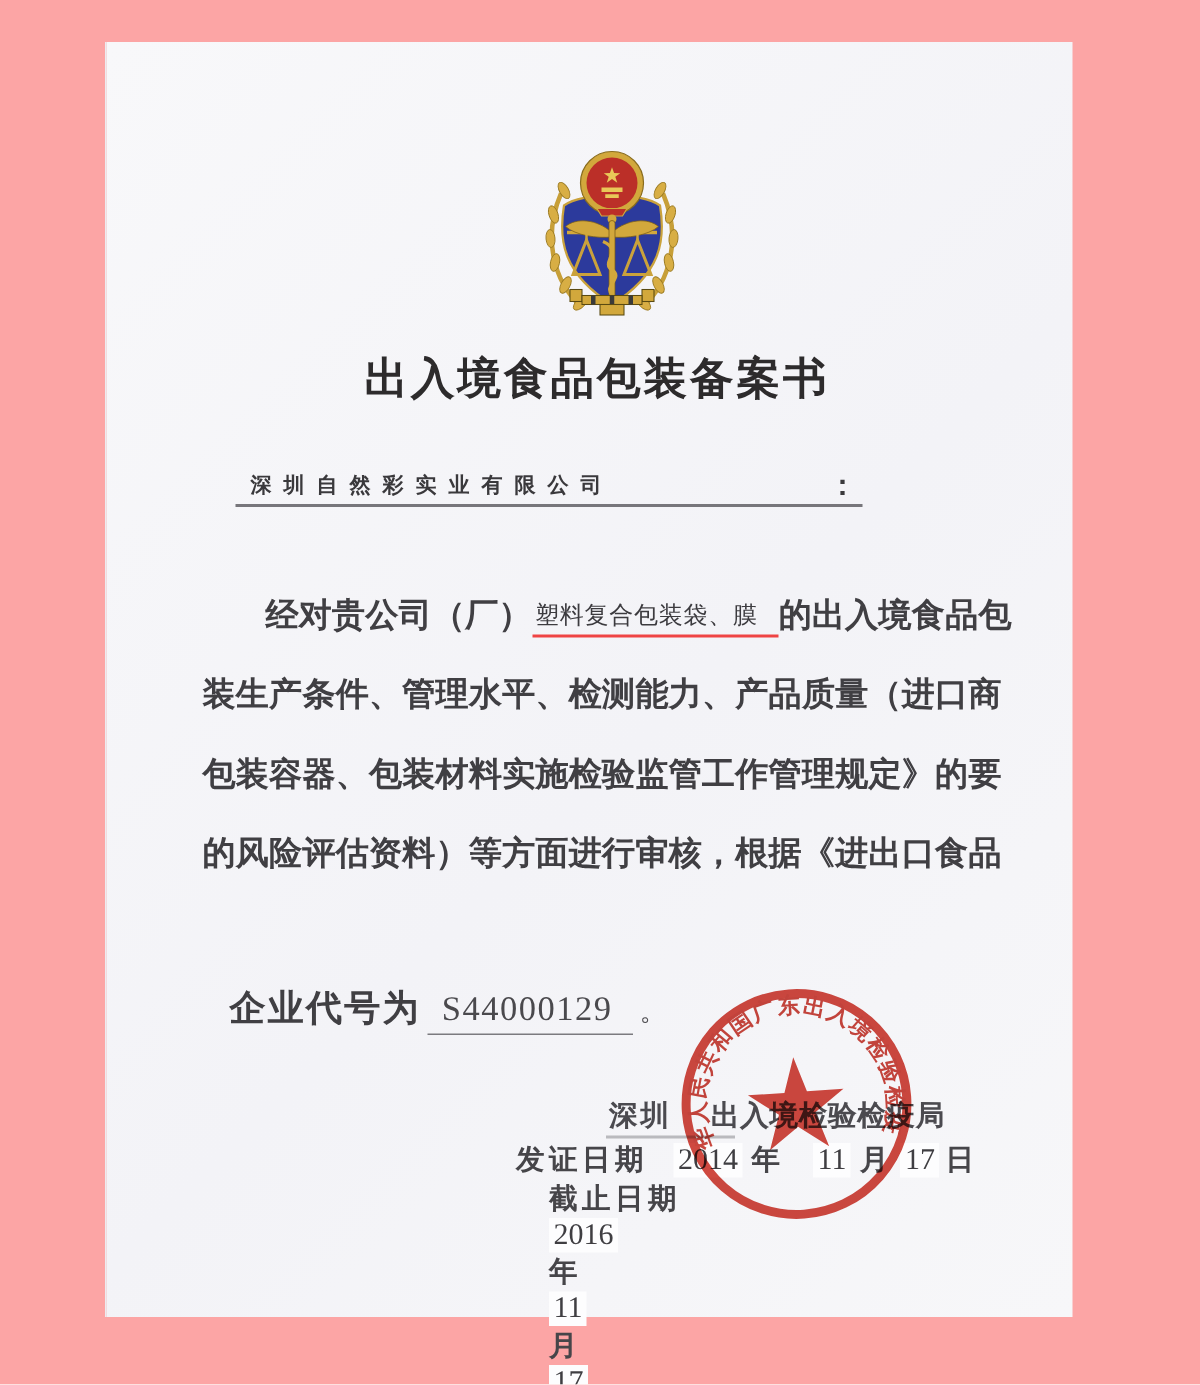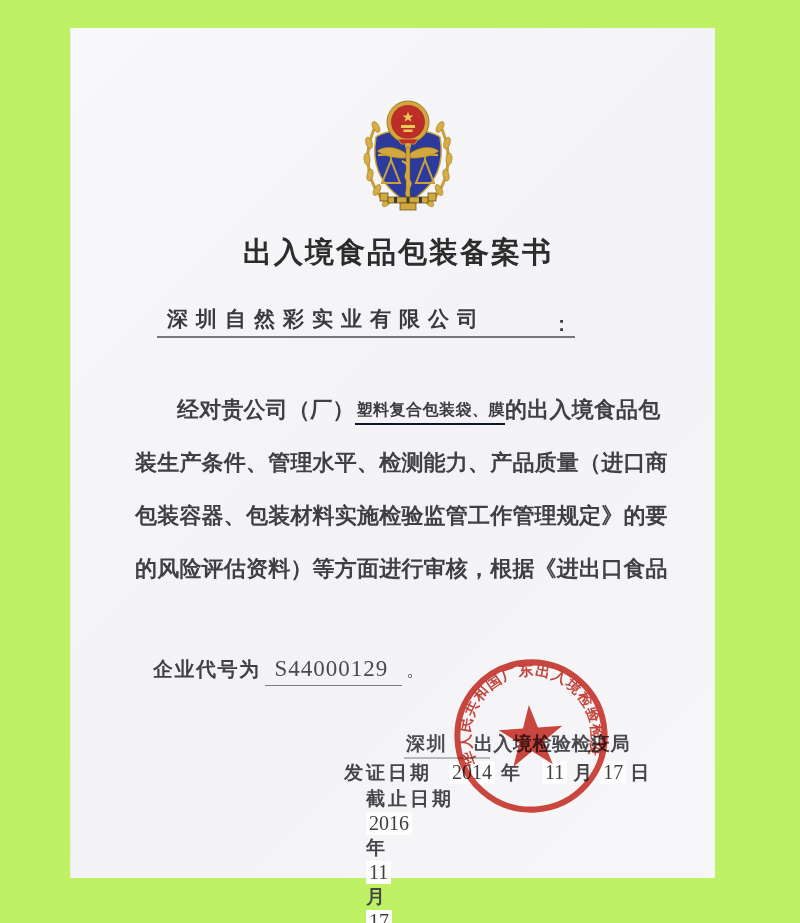--- a/index.html
+++ b/index.html
@@ -1,37 +1,37 @@
 <!DOCTYPE html>
 <html><head>
 <meta charset="utf-8">
 <style>
   html,body{margin:0;padding:0;background:#ffffff;}
-  .page{position:relative;width:800px;height:923px;background:#bef264;overflow:hidden;
+  .page{position:relative;width:800px;height:923px;background:#fca5a5;overflow:hidden;
         font-family:"Liberation Sans","DejaVu Sans",sans-serif;}
   .paper{position:absolute;left:70px;top:28px;width:644px;height:850px;
          background:linear-gradient(135deg,#f8f8fa 0%,#f3f3f7 55%,#f7f7f9 100%);
          border-left:1px solid #ececf0;}
   .emblem{position:absolute;left:358px;top:99px;width:100px;height:112px;}
   .title{position:absolute;left:98px;top:233px;width:600px;text-align:center;
          font-size:29px;font-weight:700;letter-spacing:2px;color:#2d2b2c;}
   .company-line{position:absolute;left:157px;top:299px;width:418px;height:37px;
                 border-bottom:2px solid #77767b;}
-  .company-name{position:absolute;left:10px;bottom:3px;font-size:21px;font-weight:700;
+  .company-name{position:absolute;left:10px;bottom:3px;font-size:14px;font-weight:700;
                 letter-spacing:8px;color:#3a393c;white-space:nowrap;}
   .company-colon{position:absolute;right:10px;bottom:0px;font-size:20px;font-weight:700;color:#3a393c;}
   .para{position:absolute;left:135px;top:383px;width:560px;}
   .pline{height:53px;line-height:53px;font-size:22px;font-weight:600;color:#403f43;
          white-space:nowrap;letter-spacing:0.2px;}
   .pline1{padding-left:42px;}
-  .product{display:inline-block;font-size:16px;font-weight:700;line-height:normal;
-           border-bottom:2px solid #0f172a;padding:0 0 2px 2px;vertical-align:2px;
+  .product{display:inline-block;font-size:16px;font-weight:400;line-height:normal;
+           border-bottom:2px solid #ef4444;padding:0 14px 2px 2px;vertical-align:2px;
            letter-spacing:0.5px;color:#3c3b3f;}
   .code-line{position:absolute;left:153px;top:656px;height:36px;white-space:nowrap;}
-  .code-label{font-size:20px;font-weight:600;letter-spacing:1.5px;color:#403f43;}
+  .code-label{font-size:24px;font-weight:600;letter-spacing:1.5px;color:#403f43;}
   .code-value{display:inline-block;font-family:"Liberation Serif","DejaVu Serif",serif;
               font-size:23px;letter-spacing:1px;color:#4a494d;border-bottom:1.5px solid #7b7a7f;
               padding:0 14px 3px 10px;margin-left:4px;}
   .code-period{font-size:18px;color:#4a494d;margin-left:4px;}
   .authority{position:absolute;left:406px;top:731px;display:flex;gap:26px;
              font-size:19px;font-weight:600;color:#4b4a4f;white-space:nowrap;}
   .authority .pfx{letter-spacing:2px;}
   .authority .nm{letter-spacing:0.5px;}
   .shenzhen-underline{position:absolute;left:404px;top:757px;width:86px;height:2px;
                       background:#939298;opacity:0.6;}

